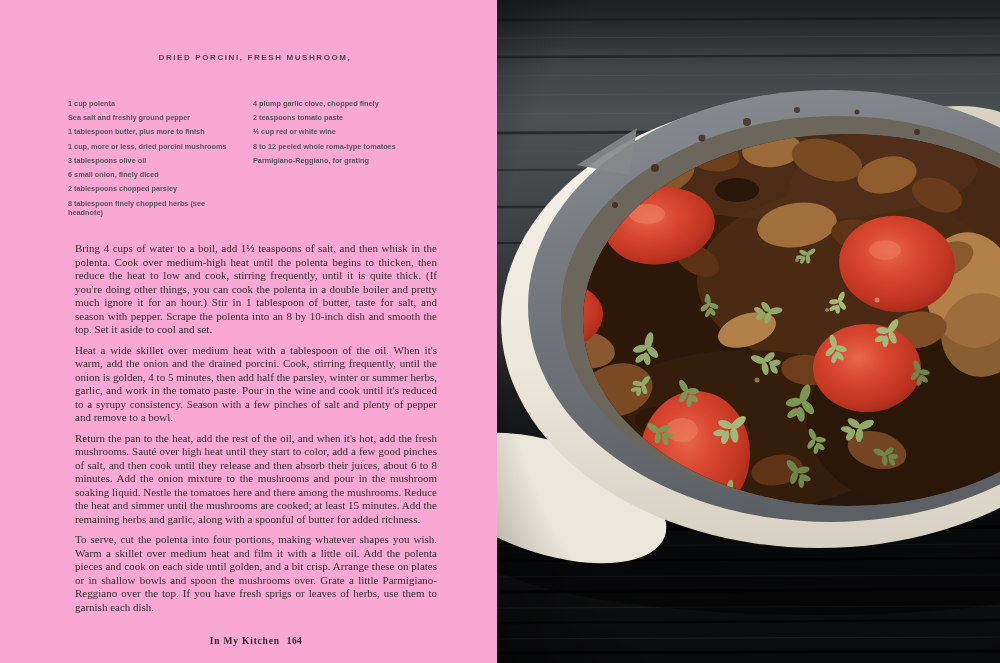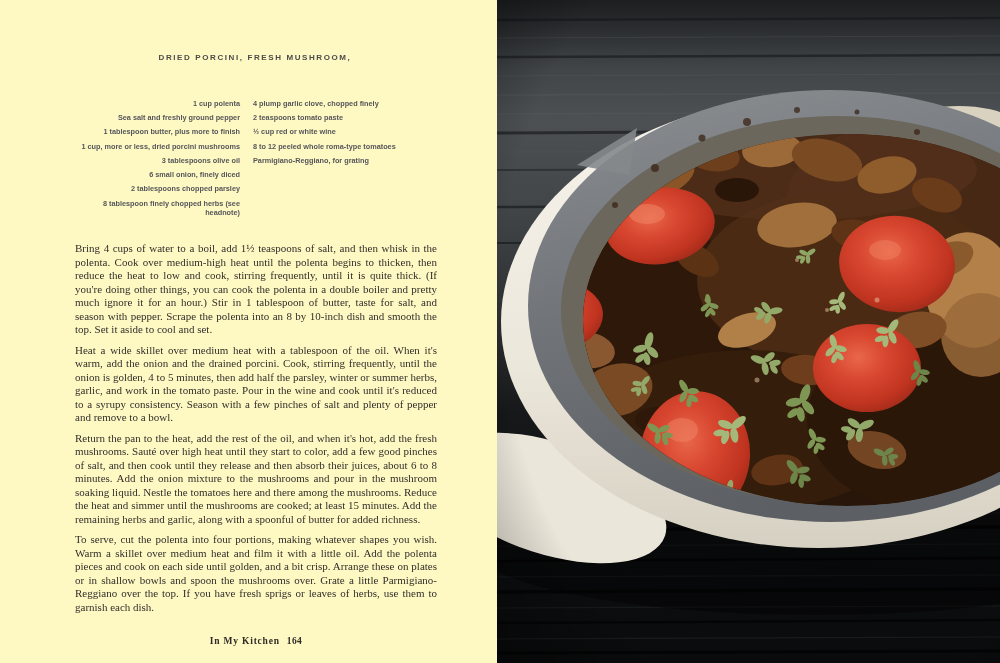--- a/index.html
+++ b/index.html
@@ -1,24 +1,24 @@
 <!DOCTYPE html>
 <html><head>
 <meta charset="utf-8">
 <style>
   html,body{margin:0;padding:0;background:#e8e8e8;}
   .spread{width:1000px;height:663px;display:flex;overflow:hidden;background:#ffffff;position:relative;}
   
-  .page-left{width:497px;height:663px;background:#fef9c3;position:relative;flex:0 0 497px;
+  .page-left{width:497px;height:663px;background:#f9a8d4;position:relative;flex:0 0 497px;
              font-family:"Liberation Sans",sans-serif;}
   .recipe-title{position:absolute;top:52px;left:55px;width:400px;text-align:center;
                 font-size:8px;font-weight:bold;letter-spacing:1.6px;color:#4b4b4b;line-height:1.6;}
   .ingredients{position:absolute;top:99px;left:68px;width:356px;display:flex;
                font-size:7.3px;font-weight:bold;color:#55565a;}
-  .ing-col-left{width:178px;text-align:right;padding-right:6px;box-sizing:border-box;}
+  .ing-col-left{width:178px;padding-right:6px;box-sizing:border-box;}
   .ing-col-right{width:172px;padding-left:7px;box-sizing:border-box;}
   .ing-item{margin-bottom:4.6px;line-height:1.32;}
   .body-text{position:absolute;top:242px;left:75px;width:362px;
              font-family:"Liberation Serif",serif;font-size:11px;line-height:1.23;
              color:#332e2a;text-align:justify;}
   .body-text p{margin:0 0 7px 0;}
   .page-footer{position:absolute;bottom:17px;left:75px;width:362px;text-align:center;
                font-family:"Liberation Serif",serif;font-size:9.5px;font-weight:bold;
                letter-spacing:0.8px;color:#2e2a26;}
   .page-footer .pgnum{margin-left:7px;letter-spacing:0.4px;}

